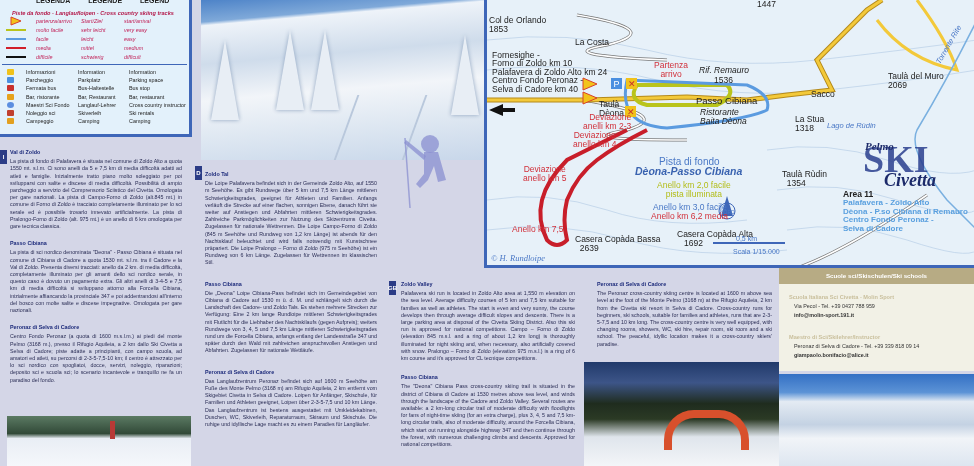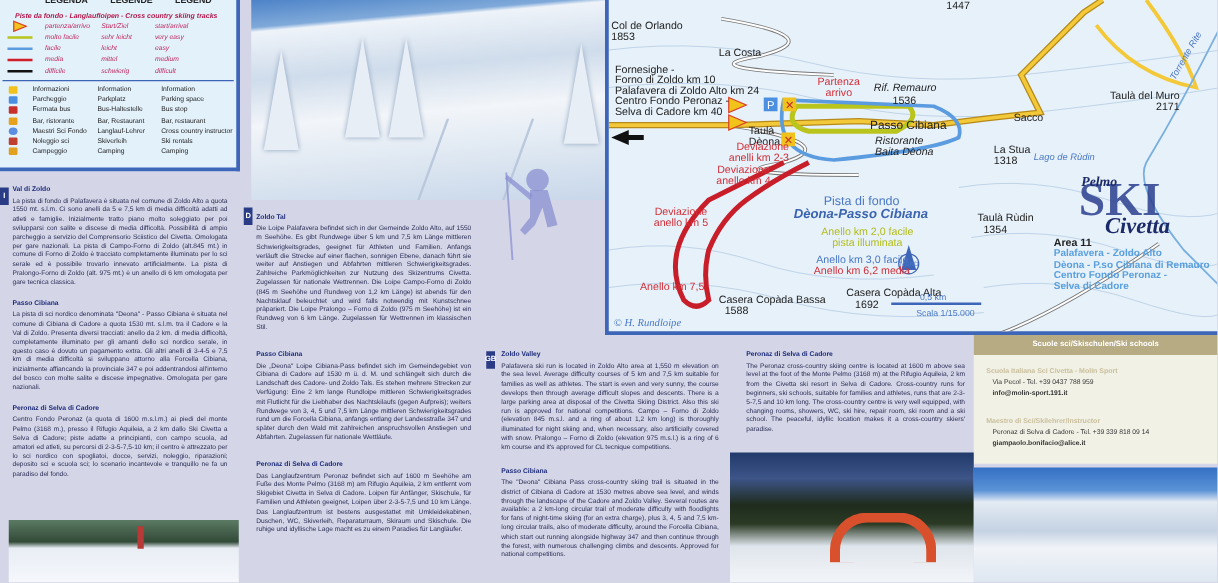--- a/index.html
+++ b/index.html
@@ -272,26 +272,26 @@
     <div class="mt it" style="left:213px;top:108px"><span>Ristorante</span><br><span>Baita Dèona</span></div>
     <div class="mt red" style="left:96px;top:113px;text-align:right"><span>Deviazione</span><br><span>anelli km 2-3</span></div>
     <div class="mt red" style="left:86px;top:131px;text-align:center"><span>Deviazione</span><br><span>anello km 4</span></div>
     <div class="mt red" style="left:36px;top:165px;text-align:center"><span>Deviazione</span><br><span>anello km 5</span></div>
     <div class="mt red" style="left:25px;top:225px">Anello km 7,5</div>
     <div class="mt blue" style="left:172px;top:157px;font-size:10px">Pista di fondo</div>
     <div class="mt blue it" style="left:148px;top:167px;font-size:10.5px;font-weight:bold;color:#3a63b0">Dèona-Passo Cibiana</div>
     <div class="mt green" style="left:170px;top:181px;text-align:center"><span>Anello km 2,0  facile</span><br><span>pista illuminata</span></div>
     <div class="mt blue" style="left:166px;top:203px">Anello km 3,0  facile</div>
     <div class="mt red" style="left:164px;top:212px">Anello km 6,2  media</div>
-    <div class="mt" style="left:88px;top:235px"><span>Casera Copàda Bassa</span><br>&nbsp;&nbsp;<span>1588</span></div>
+    <div class="mt" style="left:88px;top:235px"><span>Casera Copàda Bassa</span><br>&nbsp;&nbsp;<span>2639</span></div>
     <div class="mt" style="left:190px;top:230px"><span>Casera Copàda Alta</span><br>&nbsp;&nbsp;&nbsp;<span>1692</span></div>
     <div class="mt blue it" style="left:4px;top:254px;font-family:'Liberation Serif',serif">© H. Rundloipe</div>
     <div class="mt" style="left:324px;top:90px">Sacco</div>
     <div class="mt" style="left:308px;top:115px;text-align:left"><span>La Stua</span><br><span>1318</span></div>
-    <div class="mt" style="left:401px;top:72px;text-align:right"><span>Taulà del Muro</span><br><span>2171</span></div>
+    <div class="mt" style="left:401px;top:72px;text-align:left"><span>Taulà del Muro</span><br><span>2069</span></div>
     <div class="mt blue it" style="left:440px;top:40px;transform:rotate(-60deg);font-size:7.5px">Torrente Rite</div>
     <div class="mt blue it" style="left:340px;top:121px;font-size:7.5px;text-align:center">Lago de Rùdin</div>
     <div class="mt" style="left:295px;top:170px"><span>Taulà Rùdin</span><br>&nbsp;&nbsp;<span>1354</span></div>
     <div class="mt blue" style="left:233px;top:208px;font-size:5px">NORD</div>
     <div class="mt blue" style="left:249px;top:234px;font-size:7px">0,5 km</div>
     <div class="mt blue" style="left:246px;top:247px;font-size:7px">Scala 1/15.000</div>
     <div class="mt it" style="left:378px;top:142px;font-family:'Liberation Serif',serif;font-weight:bold;font-size:11px;color:#1c2a6a">Pelmo</div>
     <div class="mt it" style="left:397px;top:176px;font-family:'Liberation Serif',serif;font-weight:bold;font-size:18px;color:#1c2a6a">Civetta</div>
     <div class="mt" style="left:356px;top:190px;font-weight:bold;font-size:8.5px">Area 11</div>
     <div class="mt blue" style="left:356px;top:199px;font-weight:bold;font-size:8px;line-height:8.6px;color:#5aa0df">

